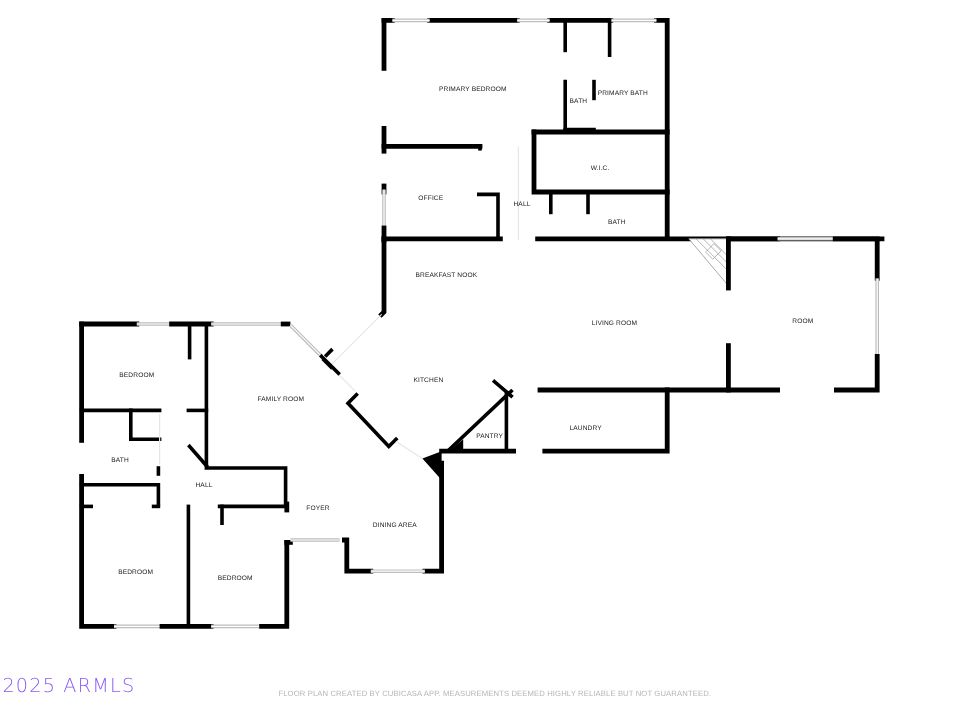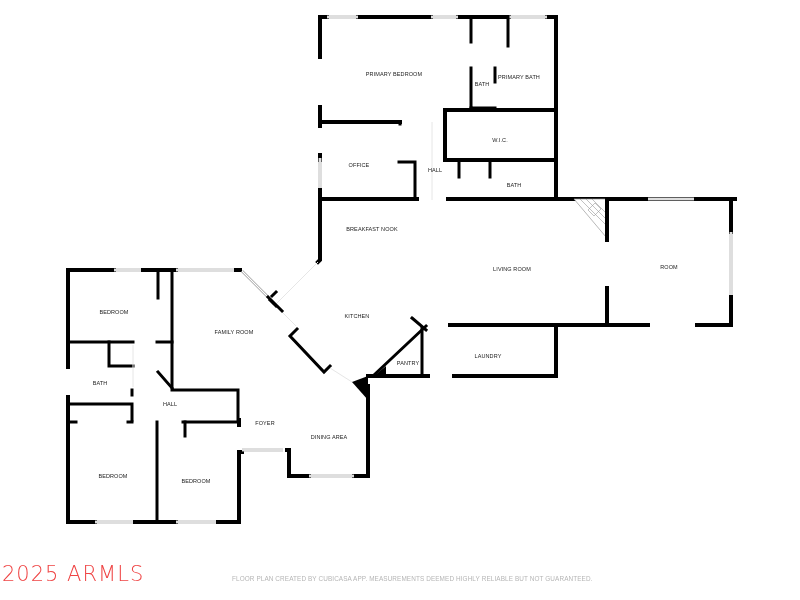--- a/index.html
+++ b/index.html
@@ -4,21 +4,21 @@
   <style>
     html, body { margin: 0; padding: 0; background: #ffffff; }
     body { width: 800px; height: 600px; position: relative; overflow: hidden; font-family: "Liberation Sans", sans-serif; }
     #plan { position: absolute; left: 0; top: 0; width: 800px; height: 600px; }
     .wall { stroke: #000; stroke-width: 4; stroke-linecap: square; fill: none; }
     .iwall { stroke: #000; stroke-width: 3; stroke-linecap: square; fill: none; }
     .win { stroke: #bdbdbd; stroke-width: 3; fill: none; }
     .win-in { stroke: #ffffff; stroke-width: 1; fill: none; }
     .door { stroke: #e6e6e6; stroke-width: 1; fill: none; }
     .label { font-family: "Liberation Sans", sans-serif; font-size: 5.5px; fill: #222; text-anchor: middle; letter-spacing: 0.1px; }
-    .watermark { position: absolute; left: 2px; top: 562px; font-family: "DejaVu Sans", sans-serif; font-size: 21px; color: #ef4444; letter-spacing: 1px; font-weight: 200; }
+    .watermark { position: absolute; left: 2px; top: 562px; font-family: "DejaVu Sans", sans-serif; font-size: 16px; color: #8b5cf6; letter-spacing: 1px; font-weight: 200; }
     .disclaimer { position: absolute; left: 232px; top: 575px; font-family: "Liberation Sans", sans-serif; font-size: 6.4px; color: #b5b5b5; letter-spacing: 0.1px; white-space: nowrap; }
   </style>
 </head>
 <body>
 
 <svg id="plan" viewBox="0 0 800 600" xmlns="http://www.w3.org/2000/svg">
 
   <g>
 
     <polyline class="wall" points="320,17 327,17"></polyline>

